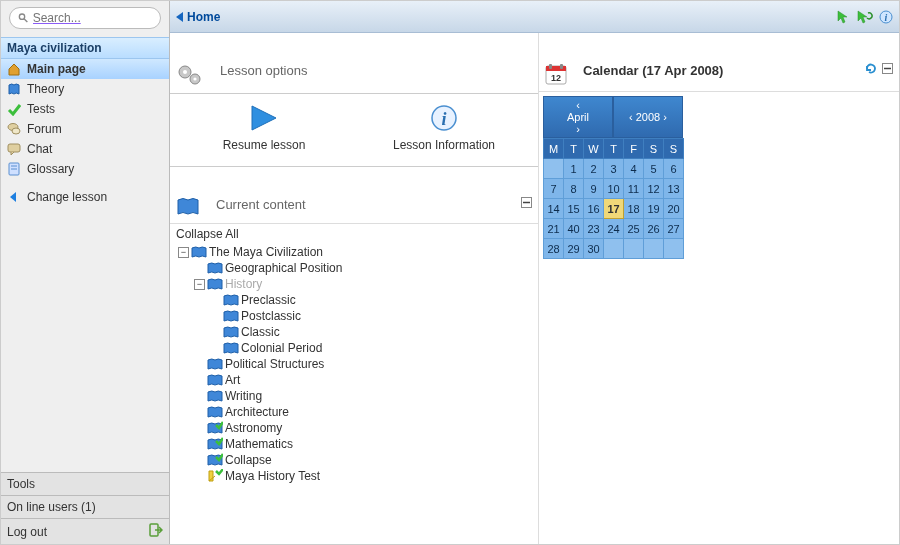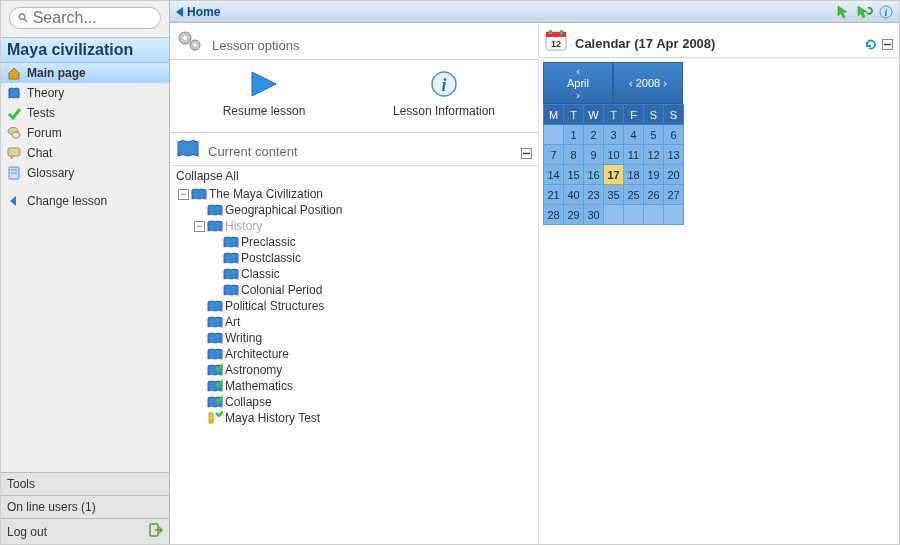--- a/index.html
+++ b/index.html
@@ -42,34 +42,35 @@
     border-radius: 11px;
     background: #fff;
     border: 1px solid #bbb;
     display: flex;
     align-items: center;
     padding: 0 8px;
     gap: 4px;
   }
   .search-pill input {
     border: none; outline: none;
-    font-size: 16px;
+    font-size: 12px;
     width: 100%;
     color: #8b5cf6;
     background: transparent;
+    text-decoration: underline;
   }
   .search-pill .mag { width:12px;height:12px; }
   .section-hdr {
     background: linear-gradient(#d9eeff,#b9ddff);
     border-top: 1px solid #9cc6ef;
     border-bottom: 1px solid #9cc6ef;
     padding: 3px 6px;
     font-weight: bold;
     color: #1b3f66;
-    font-size: 16px;
+    font-size: 12px;
   }
   .nav-item {
     display:flex; align-items:center; gap:6px;
     padding: 3px 6px;
     color: #333;
     cursor: pointer;
     font-size: 12px;
   }
   .nav-item.active {
     background: linear-gradient(#cfe8ff,#a8d2ff);
@@ -80,21 +81,21 @@
   .bottom-row {
     border-top: 1px solid #bbb;
     background: #e3e3e3;
     padding: 4px 6px;
     font-size: 12px;
     display:flex; align-items:center; justify-content:space-between;
   }
   
   .main { flex: 1; display: flex; flex-direction: column; }
   .topbar {
-    height: 22px;
+    height: 32px;
     background: linear-gradient(#e8f0f8,#c7d7e8);
     border-bottom: 1px solid #a8bdd4;
     display: flex; align-items: center;
     padding: 0 6px;
     gap: 4px;
     color: #004a9c;
     font-weight: bold;
   }
   .topbar .right { margin-left: auto; display:flex; gap:6px; align-items:center; }
   .content {
@@ -105,26 +106,27 @@
     flex:1;
     border-right: 1px solid #ddd;
     overflow: auto;
     padding-bottom: 10px;
   }
   .col-right {
     width: 360px;
     padding: 0;
   }
   .panel-hdr {
-    display:flex; align-items:flex-end; gap:8px;
+    display:flex; align-items:flex-start; gap:16px;
     padding:6px 6px 6px 6px;
     color:#666;
     font-size: 13px;
     border-bottom: 1px solid #ddd;
     position: relative;
+    margin-top: 24px;
   }
   .panel-hdr.options { border-bottom: 1px solid #ccc; }
   .panel-hdr .right-ic { margin-left:auto; display:flex; gap:4px; }
   .lesson-actions {
     display:flex;
     justify-content: space-around;
     padding: 10px 4px 14px;
     border-bottom: 1px solid #ccc;
   }
   .action {
@@ -573,21 +575,21 @@
                 <td class="">16</td>
                 <td class="today">17</td>
                 <td class="">18</td>
                 <td class="">19</td>
                 <td class="">20</td>
               </tr>
               <tr>
                 <td class="">21</td>
                 <td class="">40</td>
                 <td class="">23</td>
-                <td class="">35</td>
+                <td class="">24</td>
                 <td class="">25</td>
                 <td class="">26</td>
                 <td class="">27</td>
               </tr>
               <tr>
                 <td class="">28</td>
                 <td class="">29</td>
                 <td class="">30</td>
                 <td class="empty"></td>
                 <td class="empty"></td>

